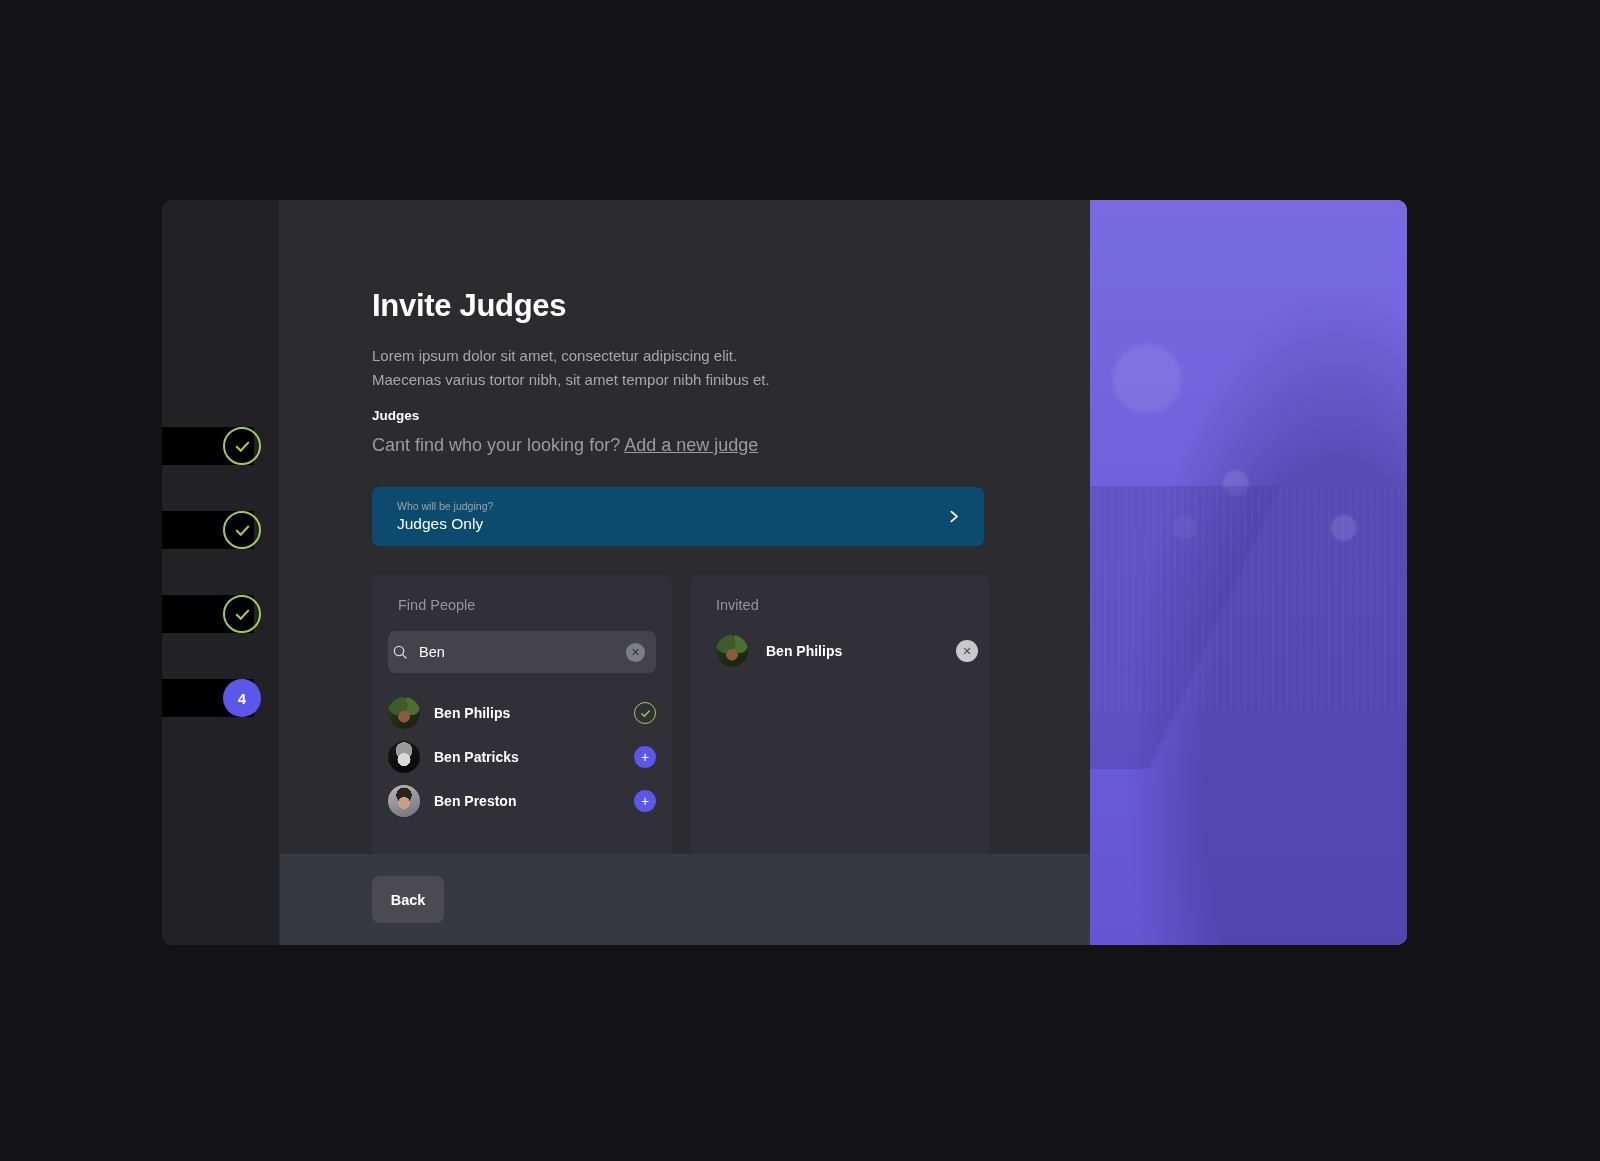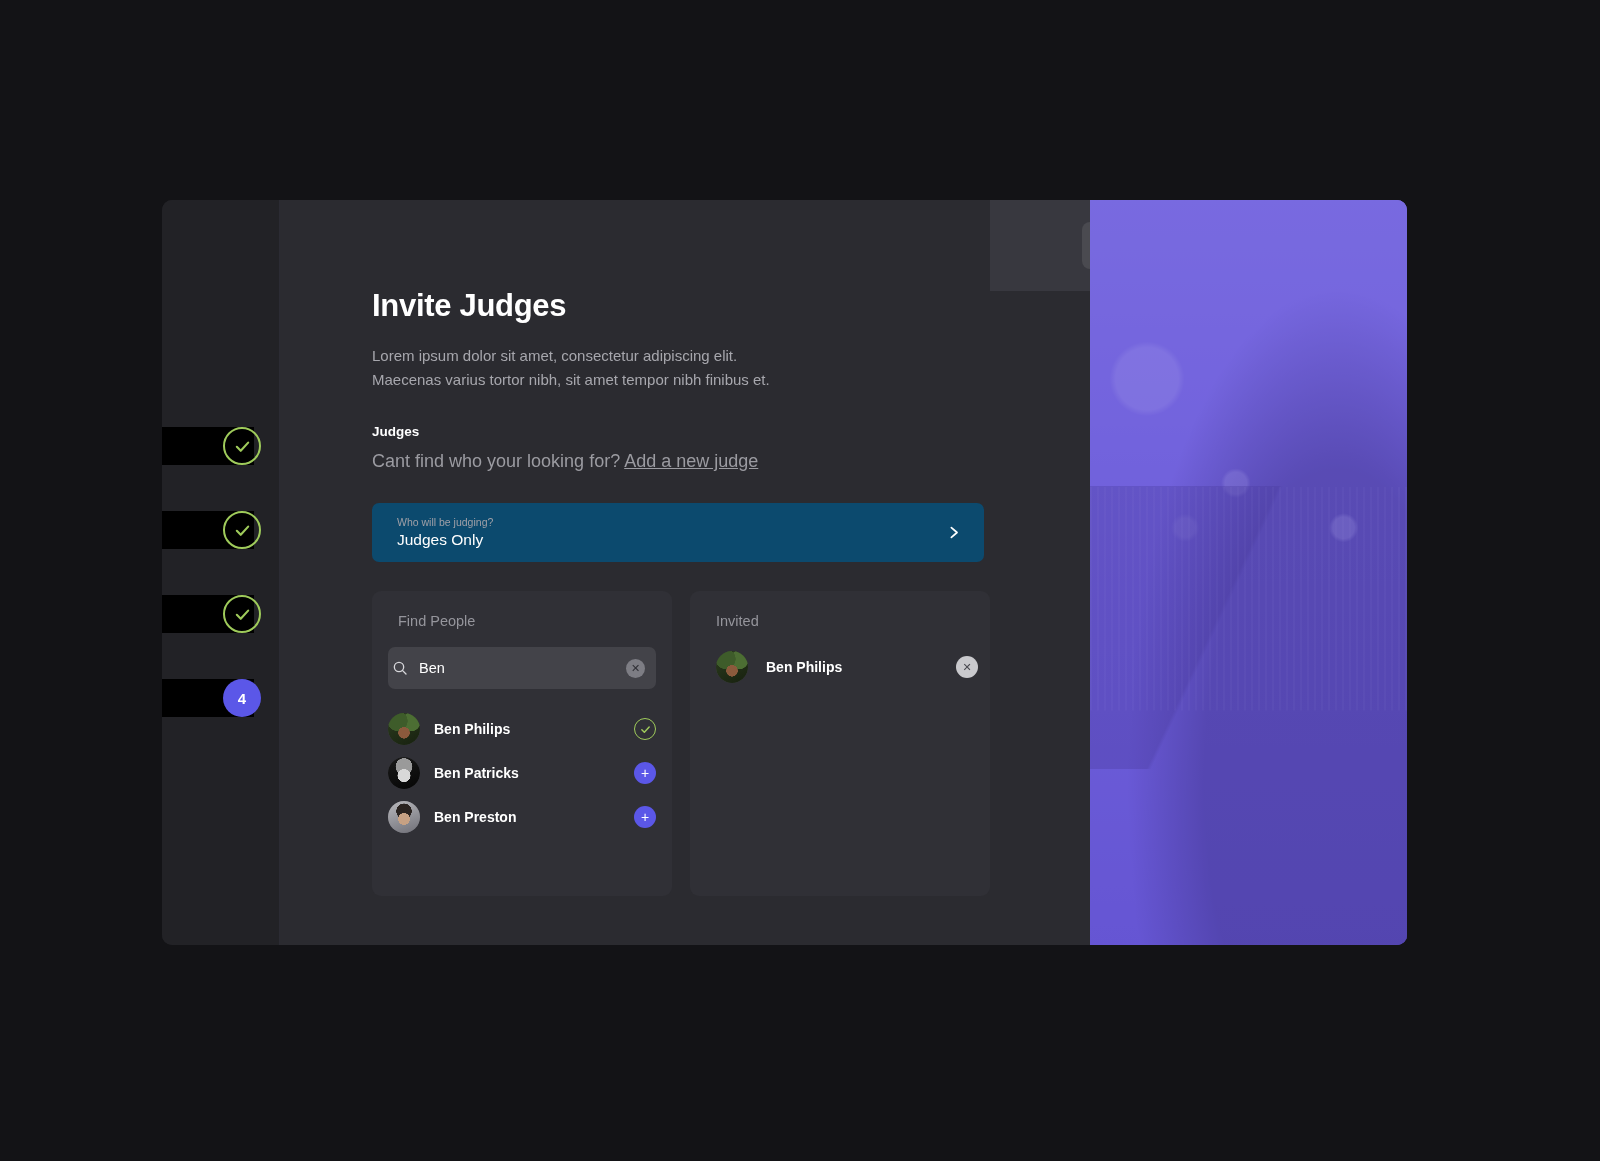--- a/index.html
+++ b/index.html
@@ -56,36 +56,36 @@
   .step.s1 { top:227px; }
   .step.s2 { top:311px; }
   .step.s3 { top:395px; }
   .step.s4 { top:479px; }
 
   
   .content {
     position:relative;
     flex:1 1 auto;
     background:#2b2b30;
-    display:flex; flex-direction:row;
+    display:flex; flex-direction:column;
   }
   .body {
     position:relative;
     flex:1 1 auto;
     padding:88px 0 0 92px;
     overflow:hidden;
   }
   h1.title {
     font-size:31px; font-weight:bold; color:#ffffff;
     letter-spacing:-0.3px;
     margin-bottom:20px;
   }
   .desc { font-size:15px; color:#a7a7ad; line-height:24px; }
   .section-label {
-    margin-top:32px;
+    margin-top:16px;
     font-size:13.5px; font-weight:bold; color:#ffffff;
   }
   .hint { margin-top:12px; font-size:18px; color:#9b9ba1; }
   .hint a { color:#9b9ba1; text-decoration:underline; cursor:pointer; }
 
   
   .select-field {
     margin-top:31px;
     width:612px; height:59px;
     background:#0c4a6e; border-radius:7px;

